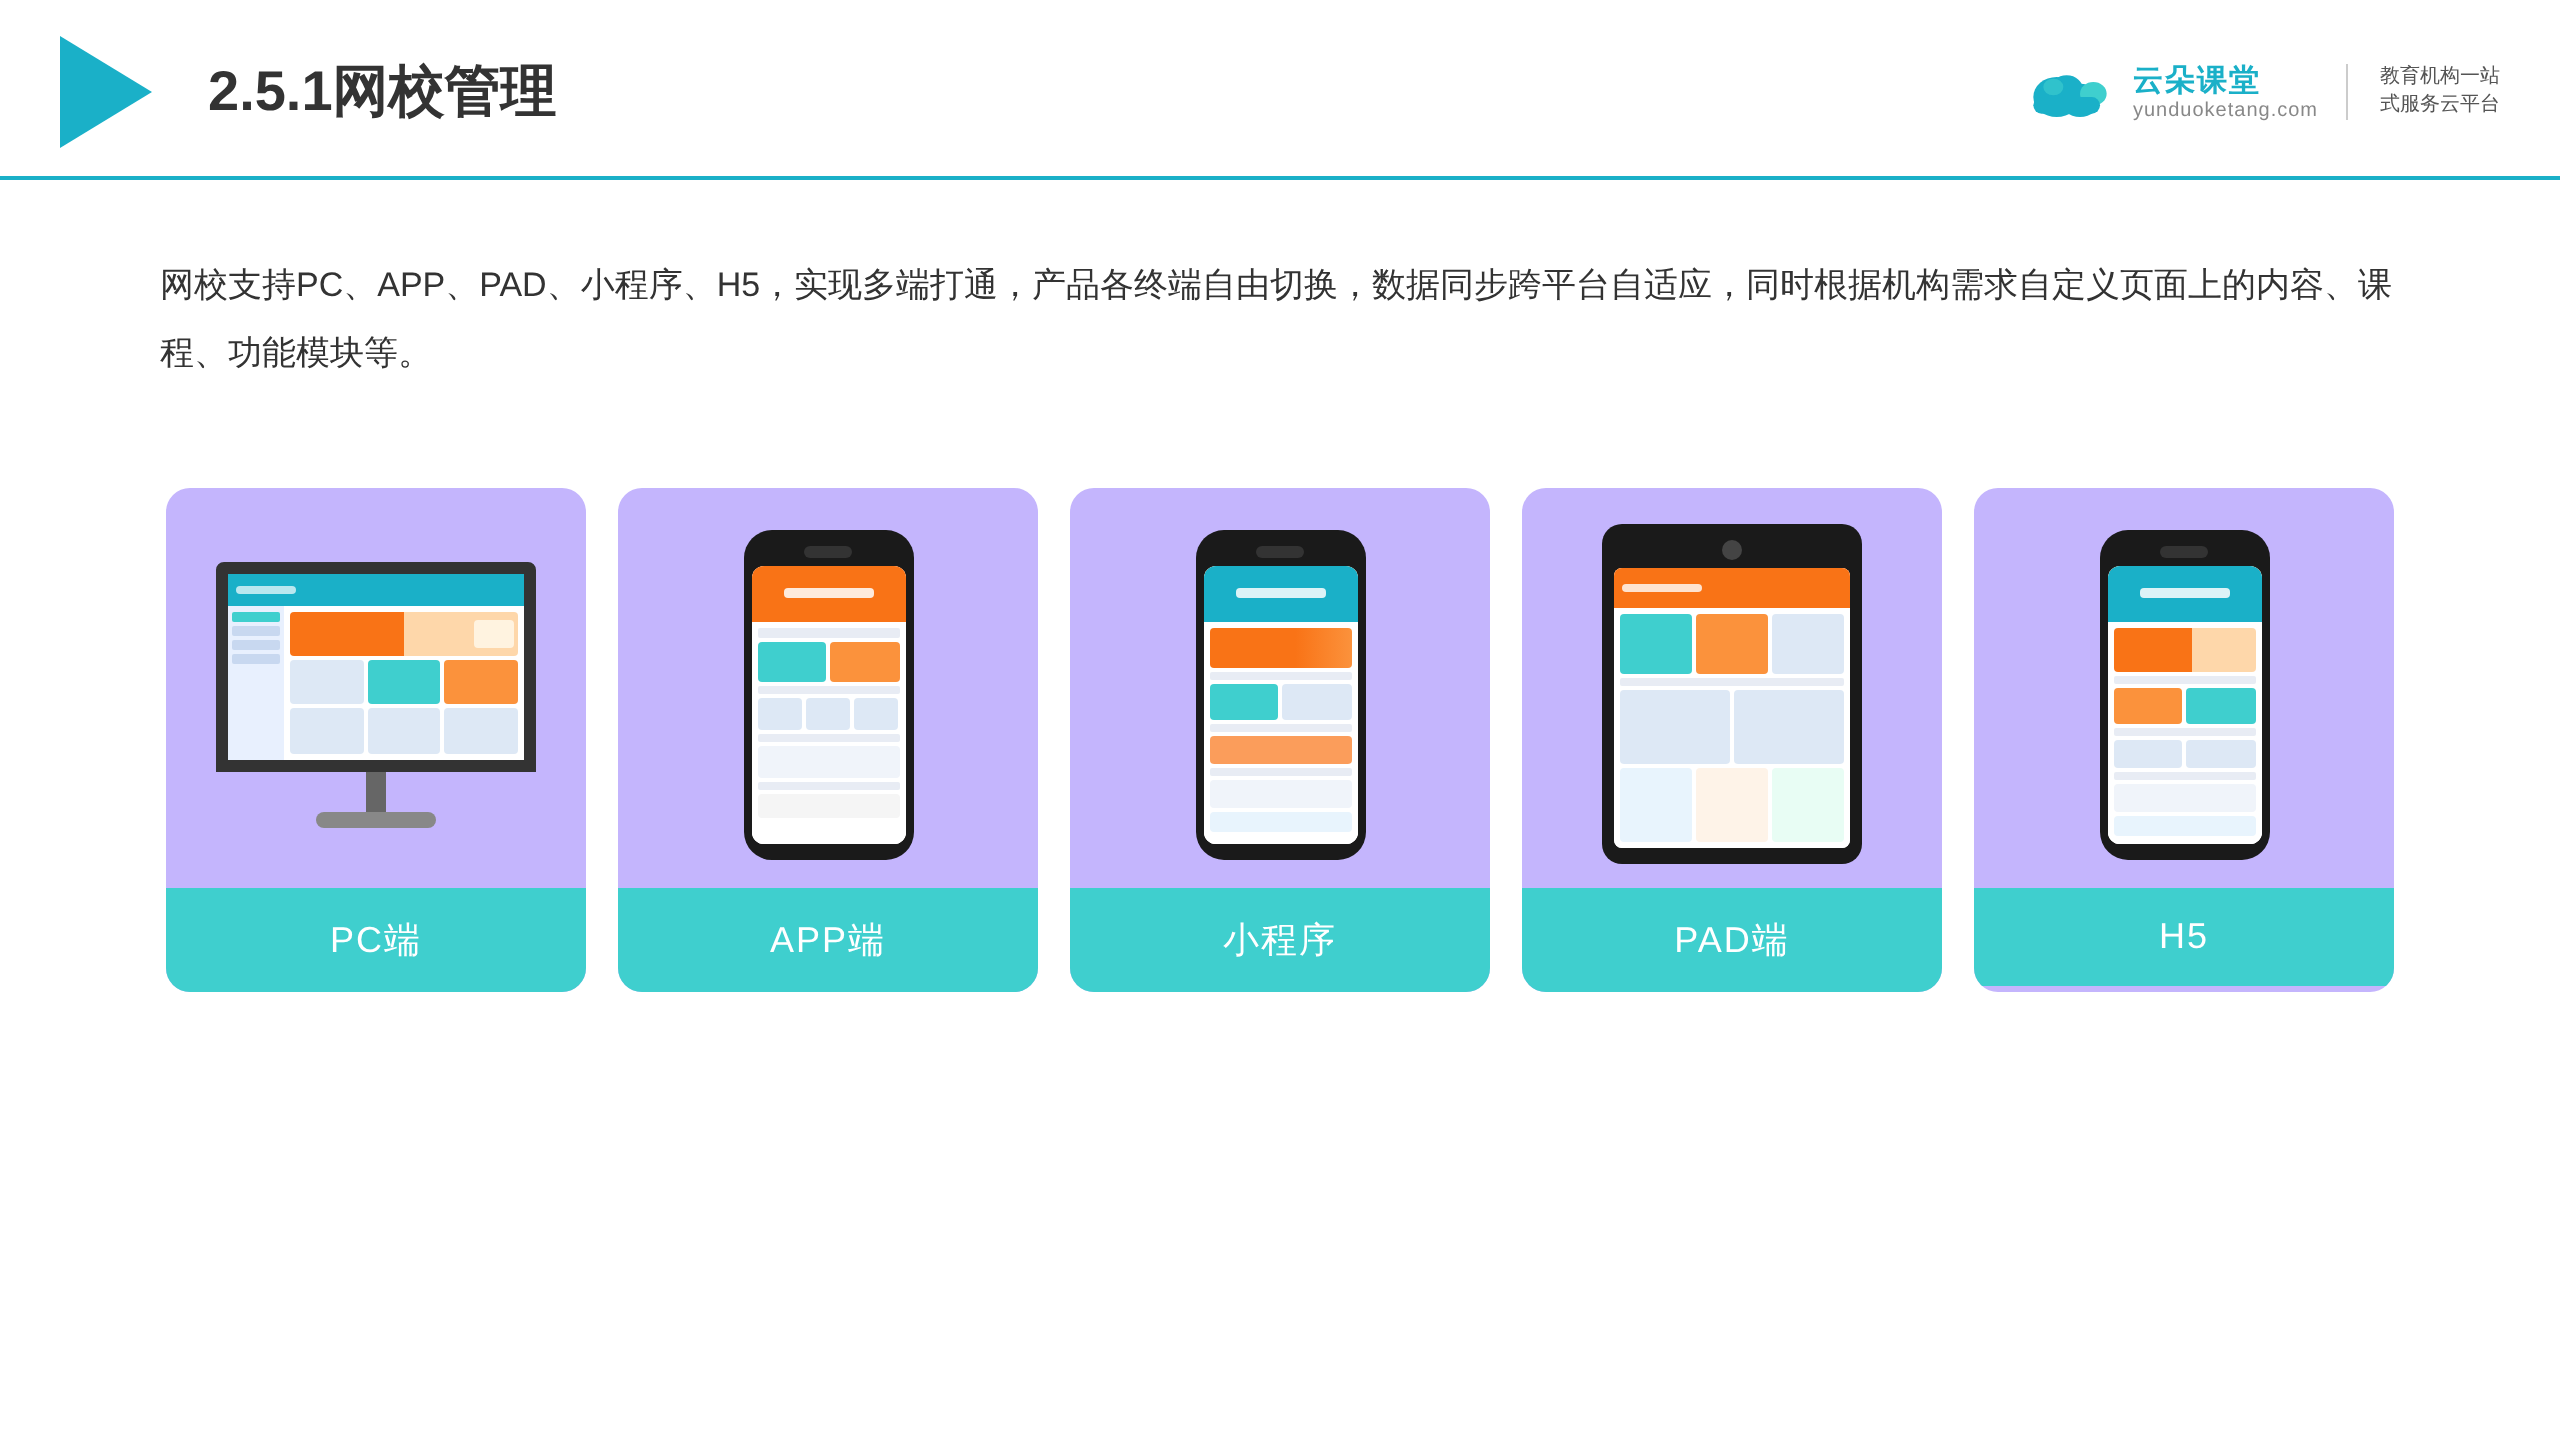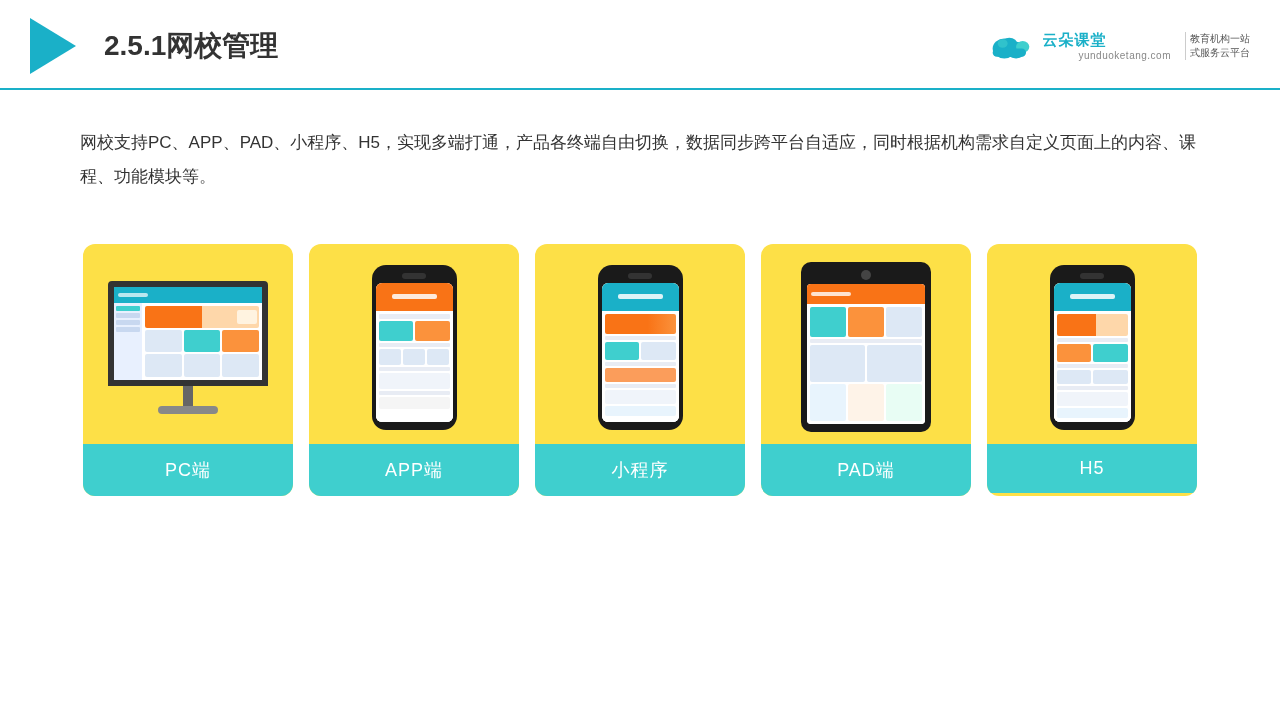--- a/index.html
+++ b/index.html
@@ -58,31 +58,30 @@
     .brand-name {
       font-size: 15px;
       color: #1ab0c8;
       font-weight: bold;
       letter-spacing: 1px;
     }
     .brand-url {
       font-size: 10px;
       color: #888;
       letter-spacing: 0.5px;
-      margin-left: 36px;
     }
     .brand-tagline {
       display: flex;
       flex-direction: column;
       align-items: flex-start;
       font-size: 10px;
       color: #555;
       line-height: 1.4;
       border-left: 1px solid #ccc;
-      padding-left: 4px;
+      padding-left: 16px;
       margin-left: 4px;
     }
 
     
     .description {
       padding: 36px 80px 20px 80px;
       font-size: 17px;
       color: #333;
       line-height: 2;
     }
@@ -90,21 +89,21 @@
     
     .cards-container {
       display: flex;
       justify-content: center;
       gap: 16px;
       padding: 20px 50px 30px 50px;
       margin-top: 10px;
     }
 
     .card {
-      background: #fde047;
+      background: #c4b5fd;
       border-radius: 12px;
       width: 210px;
       overflow: hidden;
       display: flex;
       flex-direction: column;
     }
 
     .card-image-area {
       height: 200px;
       display: flex;

